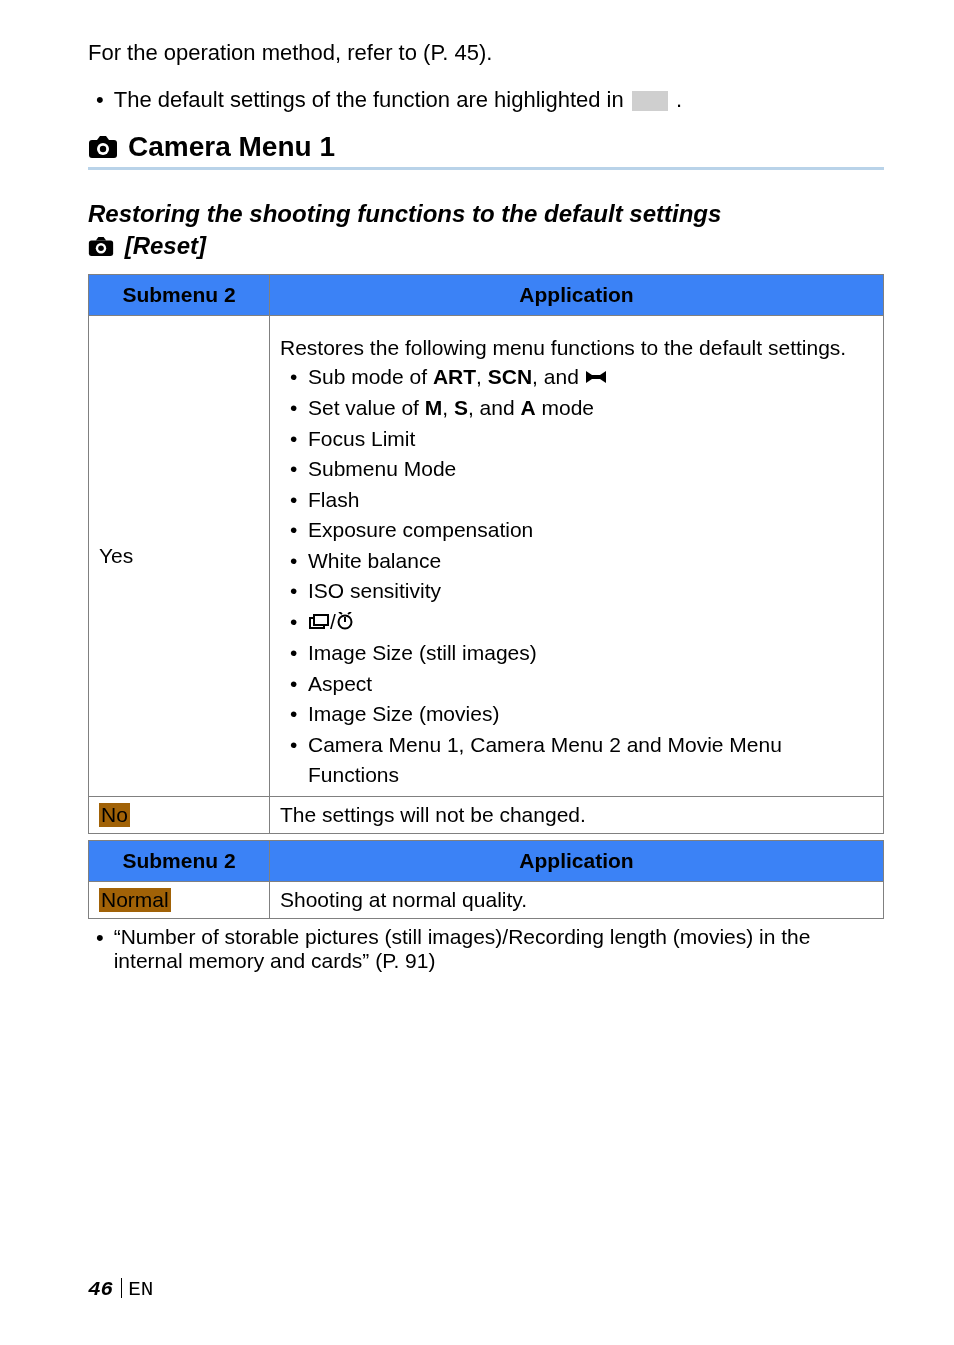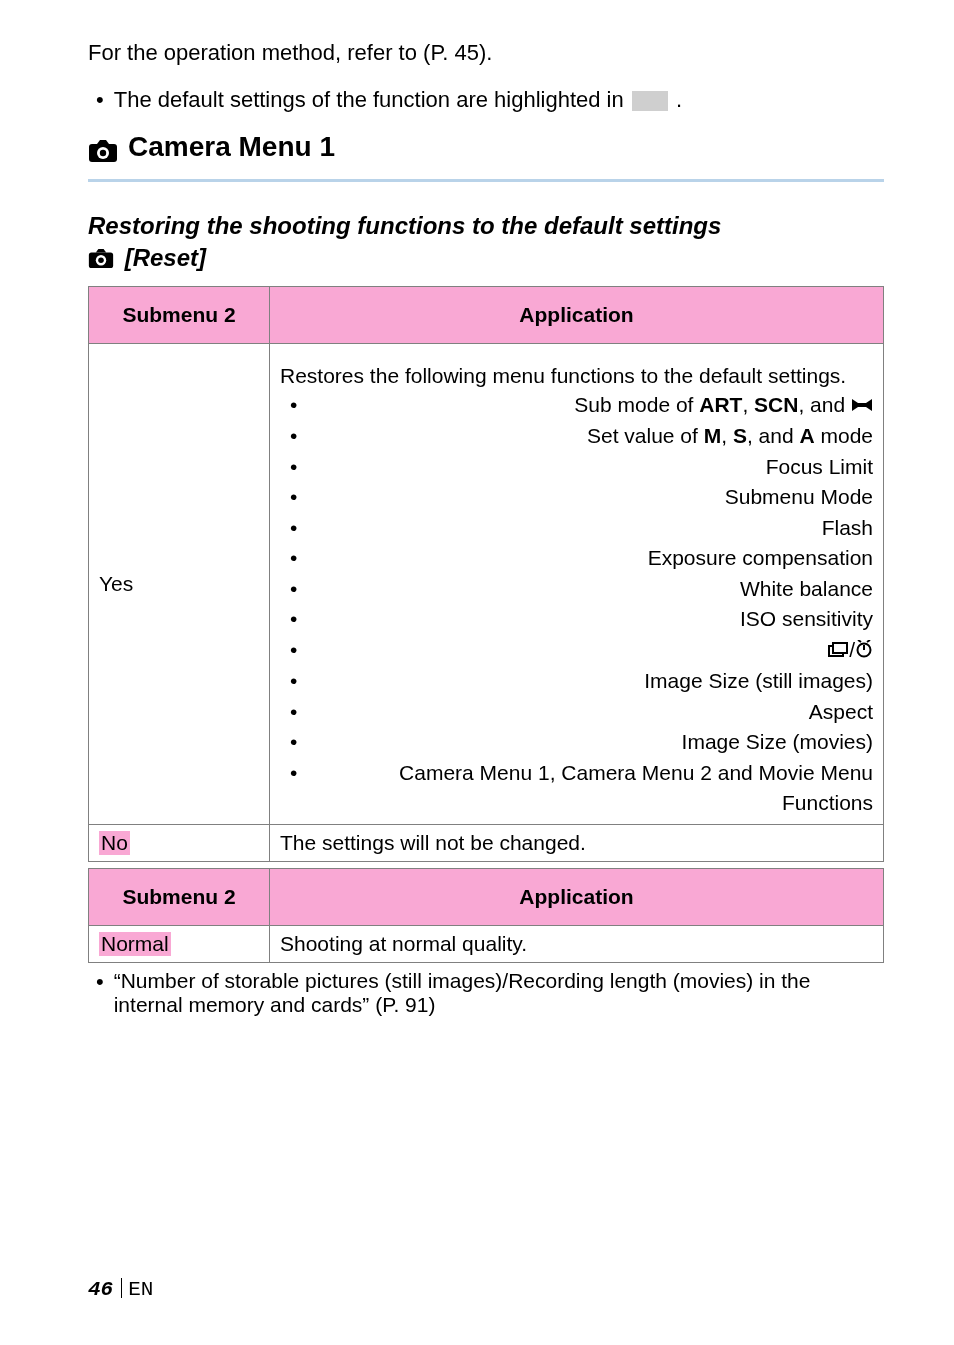--- a/index.html
+++ b/index.html
@@ -34,23 +34,23 @@
   .highlight-swatch {
     display: inline-block;
     width: 36px;
     height: 20px;
     background: #cfcfcf;
     vertical-align: middle;
     margin: 0 2px;
   }
   .section-title-row {
     display: flex;
-    align-items: flex-end;
+    align-items: center;
     margin: 18px 0 4px 0;
-    padding-bottom: 16px;
+    padding-bottom: 4px;
     border-bottom: 3px solid #b9d3e9;
   }
   .cam-icon {
     width: 30px;
     height: 24px;
     margin-right: 10px;
     flex: none;
   }
   .cam-icon svg { display:block; }
   .section-title {
@@ -69,51 +69,50 @@
     vertical-align: -3px;
     margin-right: 4px;
   }
   table.spec {
     width: 100%;
     border-collapse: collapse;
     margin-top: 6px;
     font-size: 21px;
   }
   table.spec th {
-    background: #f9a8d4;
-    font-weight: bold;
-    padding: 16px 10px;
+    background: #3b82f6;
+    font-weight: bold;
+    padding: 8px 10px;
     text-align: center;
     border: 1px solid #808080;
   }
   table.spec td {
     border: 1px solid #808080;
     padding: 6px 10px;
     vertical-align: top;
   }
   table.spec td.col1 {
     width: 160px;
     vertical-align: middle;
   }
   .default-hl {
     display: inline-block;
-    background: #f9a8d4;
+    background: #a16207;
     padding: 0 2px;
   }
   ul.reset-list {
     list-style: none;
     padding: 0;
     margin: 2px 0 0 10px;
   }
   ul.reset-list li {
     margin: 0 0;
     padding-left: 18px;
     position: relative;
     line-height: 1.45;
-    text-align: right;
   }
   ul.reset-list li::before {
     content: "•";
     position: absolute;
     left: 0;
     top: 0;
   }
   .app-lead {
     margin: 14px 0 2px 0;
   }

